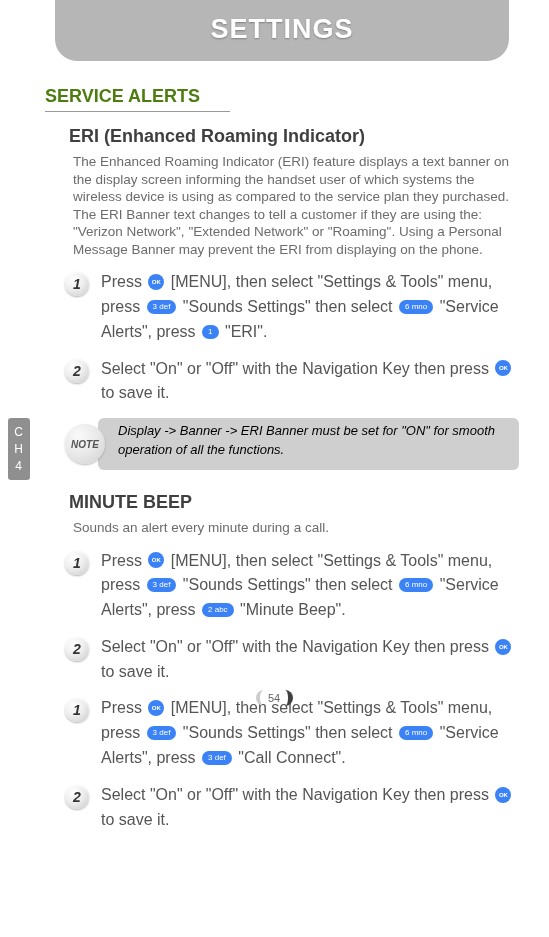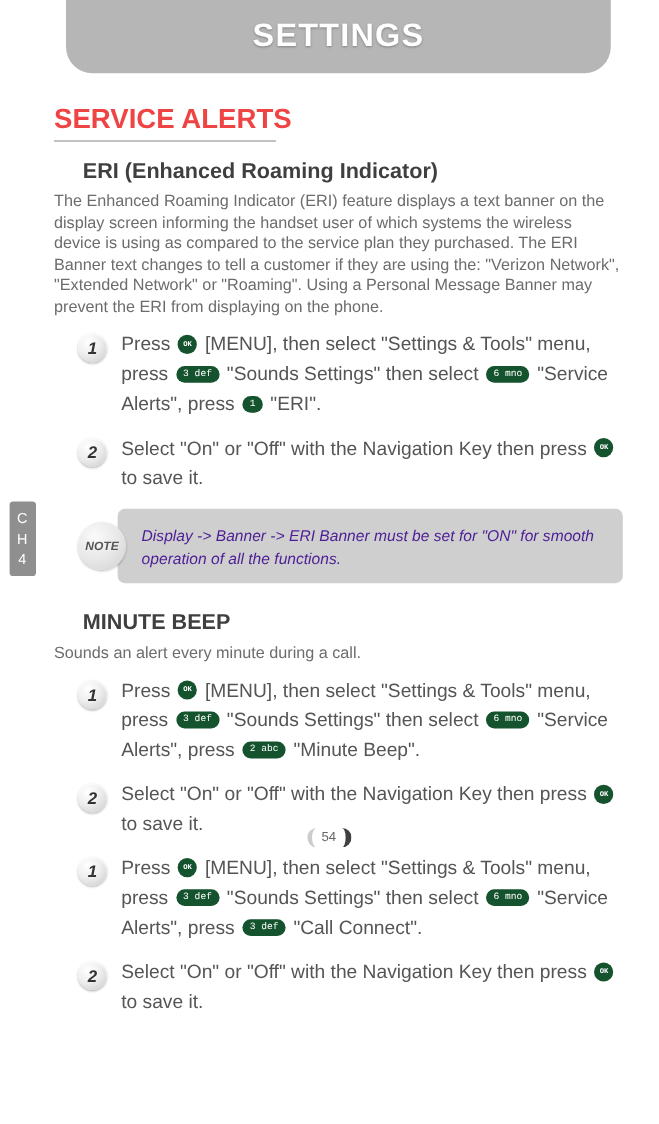--- a/index.html
+++ b/index.html
@@ -13,23 +13,23 @@
     text-align: center;
   }
   .header-title {
     color: #fff;
     font-size: 27px;
     font-weight: bold;
     letter-spacing: 1px;
     text-shadow: 0 1px 2px rgba(0,0,0,0.3);
   }
   .section-title {
-    font-size: 23px;
-    font-weight: bold;
-    color: #ef4444;
+    font-size: 18px;
+    font-weight: bold;
+    color: #4d7c0f;
     margin-bottom: 4px;
     margin-top: 16px;
   }
   .section-rule {
     border: none;
     border-top: 1.5px solid #9a9a9a;
     margin-bottom: 14px;
     width: 185px;
   }
   .sub-title {
@@ -37,20 +37,21 @@
     font-weight: bold;
     color: #3f3f3f;
     margin-bottom: 6px;
     margin-left: 24px;
   }
   .body-text {
     font-size: 13.5px;
     line-height: 1.3;
     color: #6c6c6c;
     margin-bottom: 12px;
+    margin-left: 28px;
   }
   .step-row {
     display: flex;
     align-items: flex-start;
     margin: 8px 0 12px 20px;
   }
   .step-badge {
     flex: 0 0 auto;
     width: 24px;
     height: 24px;
@@ -71,31 +72,30 @@
     font-size: 16px;
     line-height: 1.55;
     color: #555;
     flex: 1;
   }
   .key {
     display: inline-flex;
     align-items: center;
     justify-content: center;
     vertical-align: middle;
-    background: #14532d;
+    background: #3b82f6;
     color: #fff;
     border-radius: 10px;
     font-size: 8px;
     height: 14px;
     padding: 0 6px;
     margin: 0 2px;
     line-height: 1;
     position: relative;
     top: -1px;
-    font-family: Liberation Mono, monospace;
   }
   .key-ok {
     border-radius: 50%;
     width: 16px;
     height: 16px;
     padding: 0;
     font-size: 6px;
     font-weight: bold;
   }
   .note-row {
@@ -119,25 +119,25 @@
     font-style: italic;
     color: #555;
     margin-right: -5px;
     z-index: 2;
     align-self: center;
   }
   .note-box {
     flex: 1;
     background: #cfcfcf;
     border-radius: 6px;
-    padding: 14px 14px 10px 20px;
+    padding: 4px 14px 10px 20px;
     font-size: 13px;
     font-style: italic;
     line-height: 1.45;
-    color: #4c1d95;
+    color: #000000;
     z-index: 1;
     margin-left: -2px;
   }
   .side-tab {
     position: absolute;
     left: 8px;
     top: 418px;
     width: 22px;
     background: #8f8f8f;
     color: #fff;

